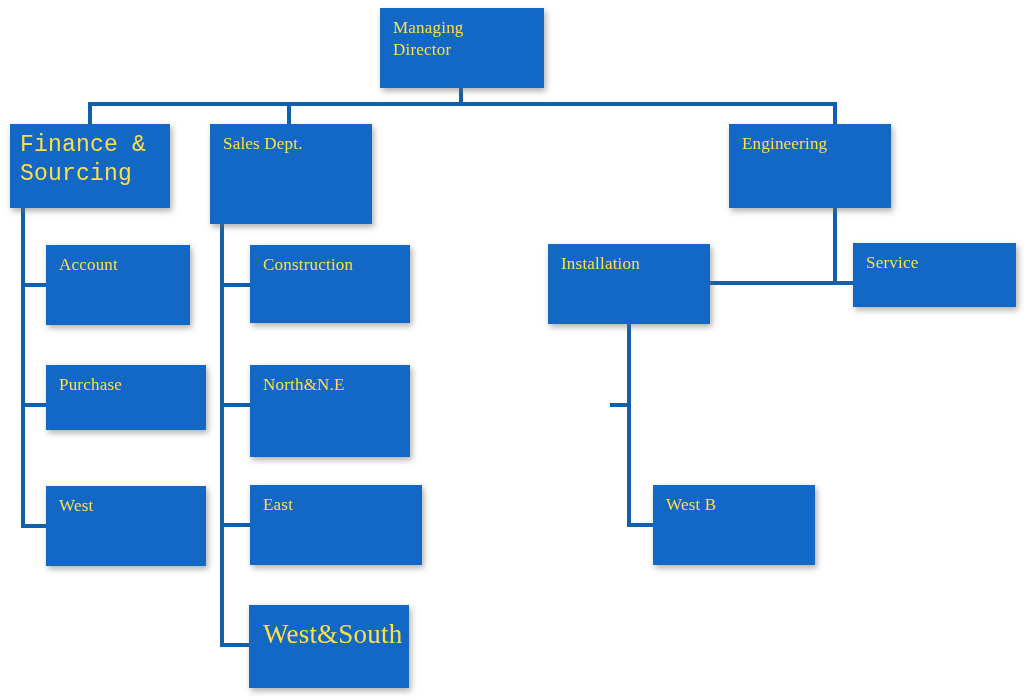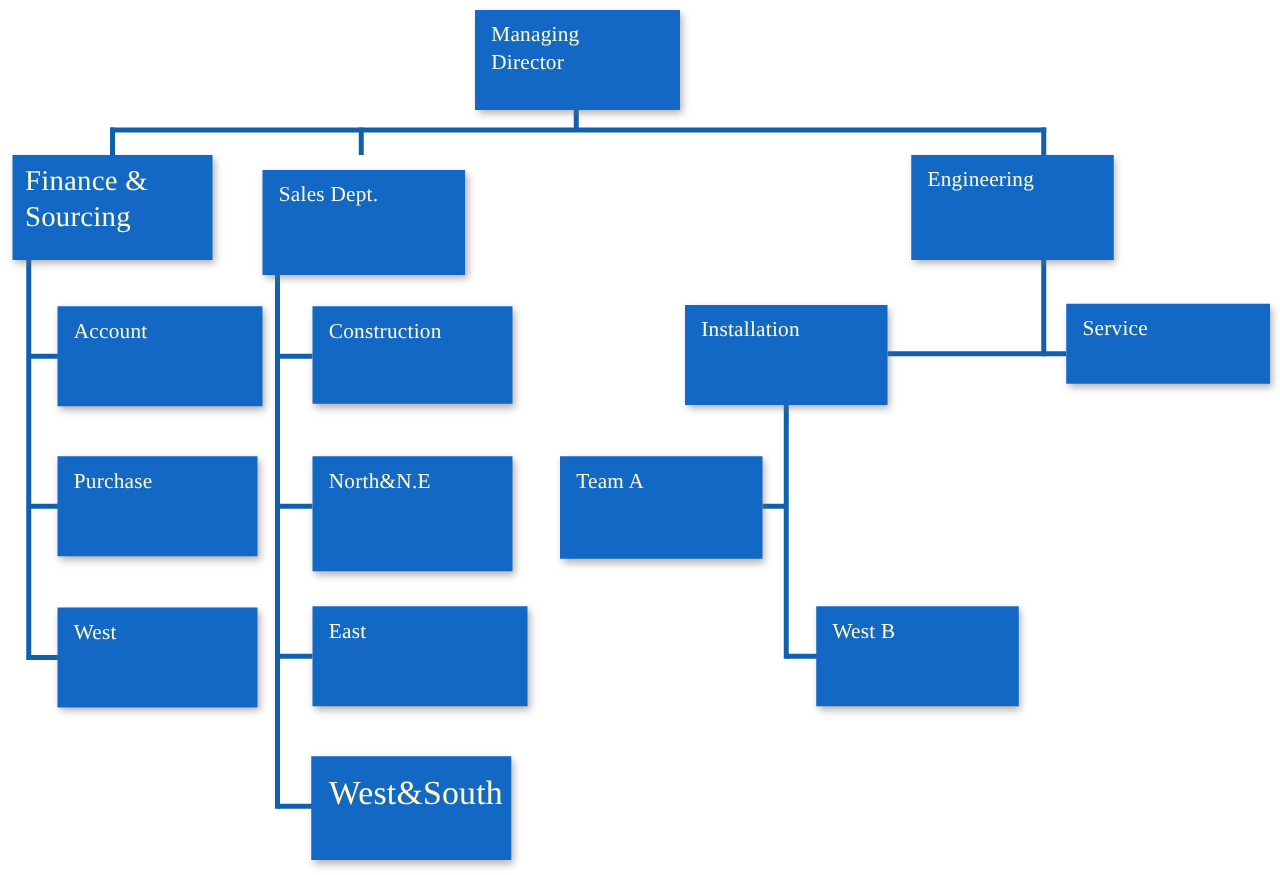--- a/index.html
+++ b/index.html
@@ -16,31 +16,32 @@
     overflow: hidden;
   }
   .node {
     position: absolute;
     background: #1368C5;
     box-shadow: 2px 3px 6px rgba(110,110,110,0.55);
     box-sizing: border-box;
   }
   .node .label {
     display: block;
-    color: #fef9c3;
+    color: #fde047;
     font-size: 17px;
     line-height: 1.3;
     padding: 9px 0 0 13px;
     white-space: pre-line;
     letter-spacing: 0.2px;
   }
   .node.big .label {
     font-size: 23px;
     line-height: 1.25;
     padding: 7px 0 0 10px;
+    font-family: Liberation Mono, monospace;
   }
   .node.xl .label {
     font-size: 27px;
     padding: 12px 0 0 14px;
   }
   .line {
     position: absolute;
     background: #1160AB;
   }
 </style>
@@ -74,31 +75,31 @@
 
   <div class="node" style="left:380px;top:8px;width:164px;height:80px">
     <span class="label">Managing
 Director</span>
   </div>
 
   <div class="node big" style="left:10px;top:124px;width:160px;height:84px">
     <span class="label">Finance &amp;
 Sourcing</span>
   </div>
-  <div class="node" style="left:210px;top:136px;width:162px;height:84px">
+  <div class="node" style="left:210px;top:124px;width:162px;height:100px">
     <span class="label">Sales Dept.</span>
   </div>
   <div class="node" style="left:729px;top:124px;width:162px;height:84px">
     <span class="label">Engineering</span>
   </div>
 
-  <div class="node" style="left:46px;top:245px;width:164px;height:80px">
+  <div class="node" style="left:46px;top:245px;width:144px;height:80px">
     <span class="label">Account</span>
   </div>
-  <div class="node" style="left:46px;top:365px;width:160px;height:80px">
+  <div class="node" style="left:46px;top:365px;width:160px;height:65px">
     <span class="label">Purchase</span>
   </div>
   <div class="node" style="left:46px;top:486px;width:160px;height:80px">
     <span class="label">West</span>
   </div>
 
   <div class="node" style="left:250px;top:245px;width:160px;height:78px">
     <span class="label">Construction</span>
   </div>
   <div class="node" style="left:250px;top:365px;width:160px;height:92px">
@@ -110,20 +111,17 @@
   <div class="node xl" style="left:249px;top:605px;width:160px;height:83px">
     <span class="label">West&amp;South</span>
   </div>
 
   <div class="node" style="left:548px;top:244px;width:162px;height:80px">
     <span class="label">Installation</span>
   </div>
   <div class="node" style="left:853px;top:243px;width:163px;height:64px">
     <span class="label">Service</span>
   </div>
-  <div class="node" style="left:448px;top:365px;width:162px;height:82px">
-    <span class="label">Team A</span>
-  </div>
   <div class="node" style="left:653px;top:485px;width:162px;height:80px">
     <span class="label">West B</span>
   </div>
 
 </div>
 
 </body></html>

